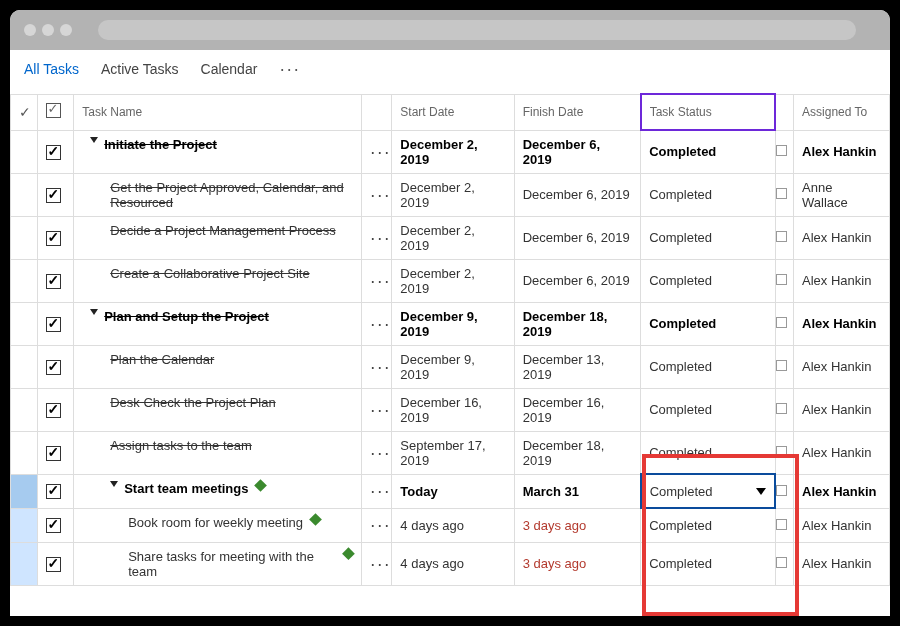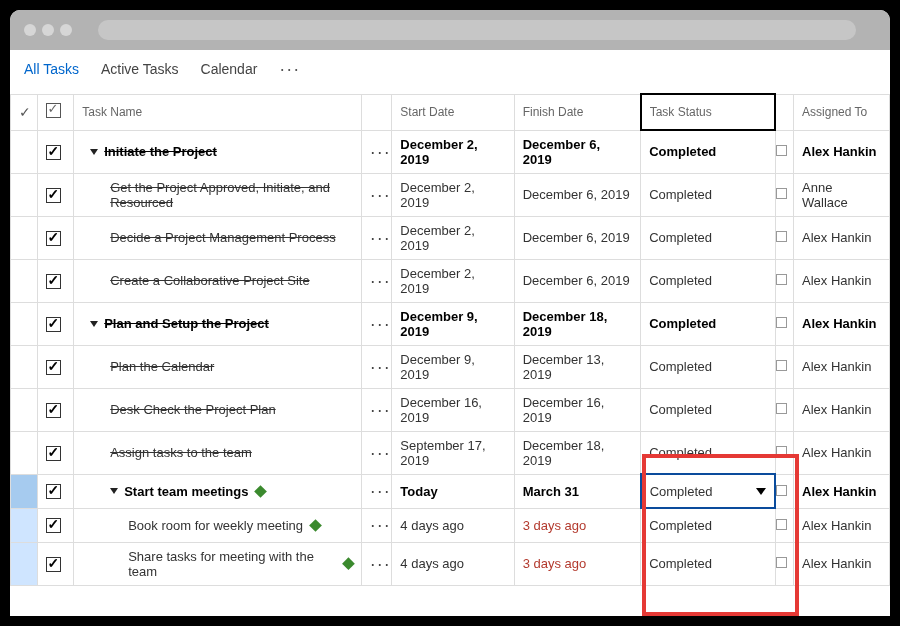--- a/index.html
+++ b/index.html
@@ -108,21 +108,21 @@
       width: 15px; height: 15px;
       border: 1.5px solid #555;
       position: relative;
     }
     .chk-icon-boxed::after {
       content: '✓';
       position: absolute;
       left: 1px; top: -3px;
       font-size: 13px;
     }
-    .task-name-cell { display: flex; align-items: center; gap: 4px; height: 100%; }
+    .task-name-cell { display: flex; align-items: flex-start; gap: 4px; height: 100%; }
     .indent-1 { padding-left: 8px; }
     .indent-2 { padding-left: 28px; }
     .indent-3 { padding-left: 46px; }
     .caret {
       display: inline-block;
       width: 0; height: 0;
       border-left: 4px solid transparent;
       border-right: 4px solid transparent;
       border-top: 6px solid #222;
       transform: rotate(-45deg);
@@ -181,21 +181,21 @@
     }
     .dropdown-option {
       padding: 12px 10px;
       color: #1a1a1a;
       cursor: pointer;
       border-bottom: 1px solid rgba(255,255,255,0.3);
     }
     .dropdown-option:last-child { border-bottom: none; }
     td.sel-active { background: #a6cbef; }
     td.sel-light { background: #cfe5ff; }
-    th.status-head-active { border: 2px solid #000000; color: #333; margin-left: 20px; }
+    th.status-head-active { border: 2px solid #6d28d9; color: #333; margin-left: 20px; }
   </style>
 </head>
 <body>
 
 <div class="app-window">
   <div class="titlebar">
     <span class="dot"></span>
     <span class="dot"></span>
     <span class="dot"></span>
     <div class="url-bar"></div>
@@ -249,21 +249,21 @@
             <td class="bold">December 6, 2019</td>
             <td class="bold">Completed</td>
             <td class="col-chk2"><span class="mini-chk"></span></td>
             <td class="bold">Alex Hankin</td>
           </tr>
           <tr>
             <td></td>
             <td><span class="chkbox checked"></span></td>
             <td>
               <div class="task-name-cell indent-2">
-                <span class="strike">Get the Project Approved, Initiate, and Resourced</span>
+                <span class="strike">Get the Project Approved, Calendar, and Resourced</span>
               </div>
             </td>
             <td><span class="row-menu">···</span></td>
             <td>December 2, 2019</td>
             <td>December 6, 2019</td>
             <td>Completed</td>
             <td class="col-chk2"><span class="mini-chk"></span></td>
             <td>Anne Wallace</td>
           </tr>
           <tr>

